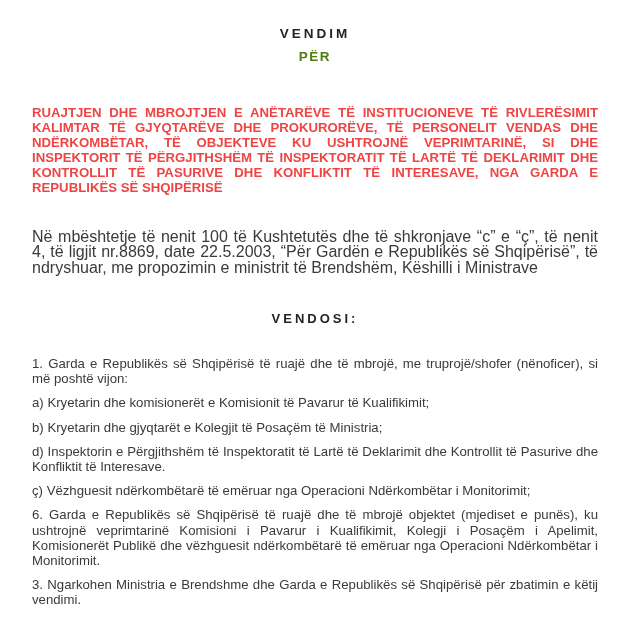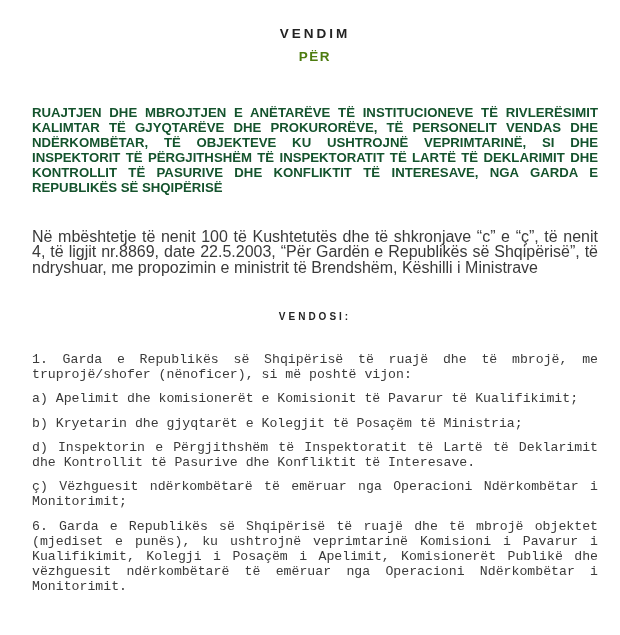--- a/index.html
+++ b/index.html
@@ -34,39 +34,38 @@
     font-weight: bold;
     letter-spacing: 1.5px;
     color: #4d7c0f;
   }
   .subject {
     margin: 41px 0 0 0;
     font-size: 13.2px;
     font-weight: bold;
     line-height: 15px;
     text-align: justify;
-    color: #14532d;
+    color: #ef4444;
   }
   .preamble {
     margin: 34px 0 0 0;
     font-size: 16px;
     line-height: 15.3px;
     text-align: justify;
   }
   .decision-heading {
     margin: 36px 0 0 0;
     text-align: center;
-    font-size: 10px;
+    font-size: 13px;
     font-weight: bold;
     letter-spacing: 3px;
     color: #232323;
   }
   .items {
     margin-top: 30px;
-    font-family: Liberation Mono, monospace;
   }
   .items p {
     margin: 0 0 9px 0;
     font-size: 13.2px;
     line-height: 15.2px;
     text-align: justify;
   }
 </style>
 </head>
 <body>
@@ -78,20 +77,21 @@
   <h2 class="doc-subtitle">PËR</h2>
 
   <p class="subject">RUAJTJEN DHE MBROJTJEN E ANËTARËVE TË INSTITUCIONEVE TË RIVLERËSIMIT KALIMTAR TË GJYQTARËVE DHE PROKURORËVE, TË PERSONELIT VENDAS DHE NDËRKOMBËTAR, TË OBJEKTEVE KU USHTROJNË VEPRIMTARINË, SI DHE INSPEKTORIT TË PËRGJITHSHËM TË INSPEKTORATIT TË LARTË TË DEKLARIMIT DHE KONTROLLIT TË PASURIVE DHE KONFLIKTIT TË INTERESAVE, NGA GARDA E REPUBLIKËS SË SHQIPËRISË</p>
 
   <p class="preamble">Në mbështetje të nenit 100 të Kushtetutës dhe të shkronjave “c” e “ç”, të nenit 4, të ligjit nr.8869, date 22.5.2003, “Për Gardën e Republikës së Shqipërisë”, të ndryshuar, me propozimin e ministrit të Brendshëm, Këshilli i Ministrave</p>
 
   <h3 class="decision-heading">VENDOSI:</h3>
 
   <div class="items">
     <p>1. Garda e Republikës së Shqipërisë të ruajë dhe të mbrojë, me truprojë/shofer (nënoficer), si më poshtë vijon:</p>
-    <p>a) Apelimit dhe komisionerët e Komisionit të Pavarur të Kualifikimit;</p>
+    <p>a) Kryetarin dhe komisionerët e Komisionit të Pavarur të Kualifikimit;</p>
     <p>b) Kryetarin dhe gjyqtarët e Kolegjit të Posaçëm të Ministria;</p>
     <p>d) Inspektorin e Përgjithshëm të Inspektoratit të Lartë të Deklarimit dhe Kontrollit të Pasurive dhe Konfliktit të Interesave.</p>
     <p>ç) Vëzhguesit ndërkombëtarë të emëruar nga Operacioni Ndërkombëtar i Monitorimit;</p>
     <p>6. Garda e Republikës së Shqipërisë të ruajë dhe të mbrojë objektet (mjediset e punës), ku ushtrojnë veprimtarinë Komisioni i Pavarur i Kualifikimit, Kolegji i Posaçëm i Apelimit, Komisionerët Publikë dhe vëzhguesit ndërkombëtarë të emëruar nga Operacioni Ndërkombëtar i Monitorimit.</p>
+    <p>3. Ngarkohen Ministria e Brendshme dhe Garda e Republikës së Shqipërisë për zbatimin e këtij vendimi.</p>
   </div>
 
 </div>
 
 </body></html>

